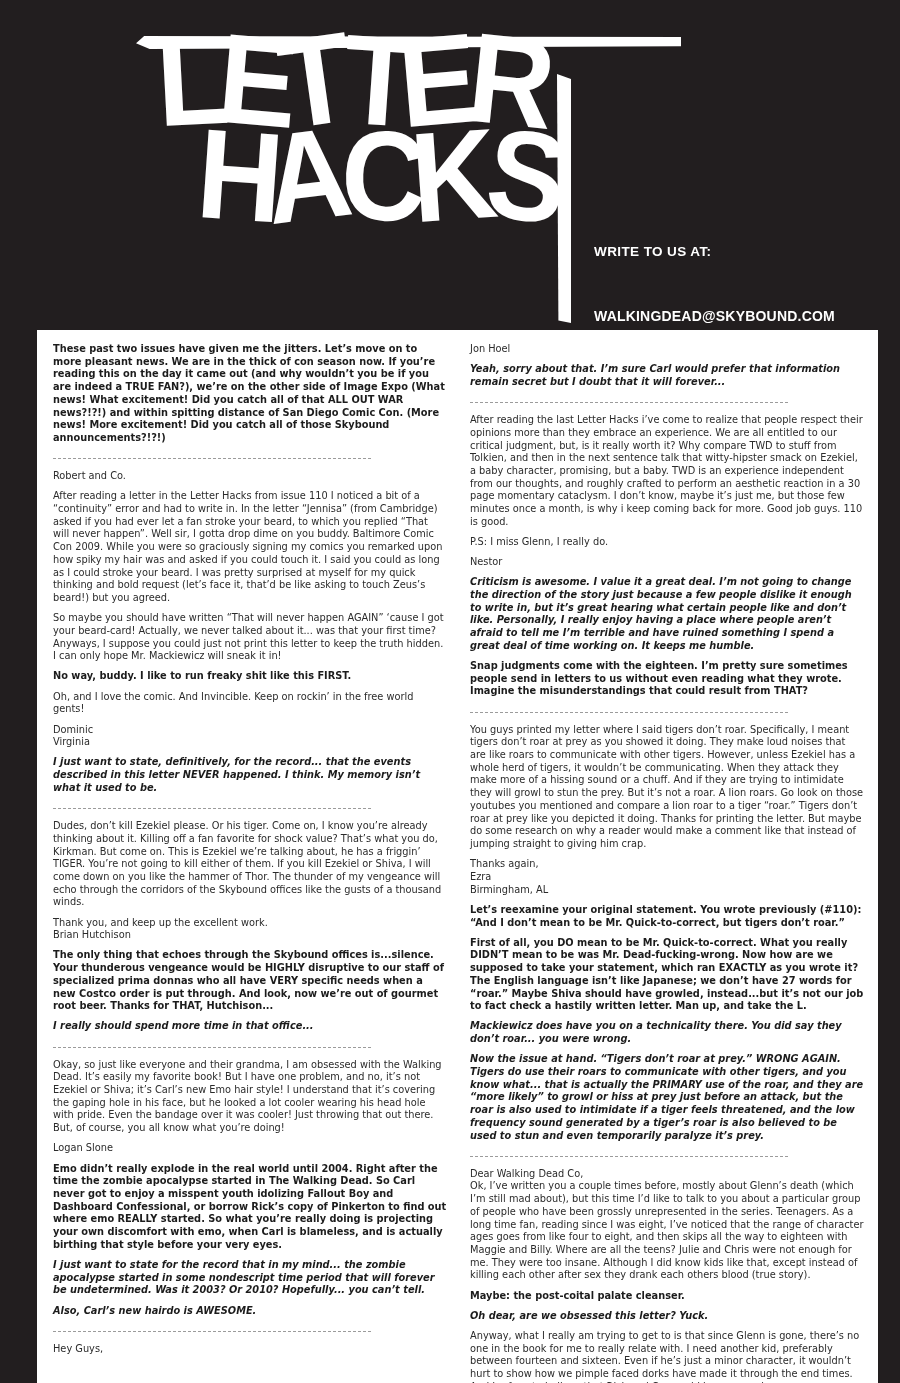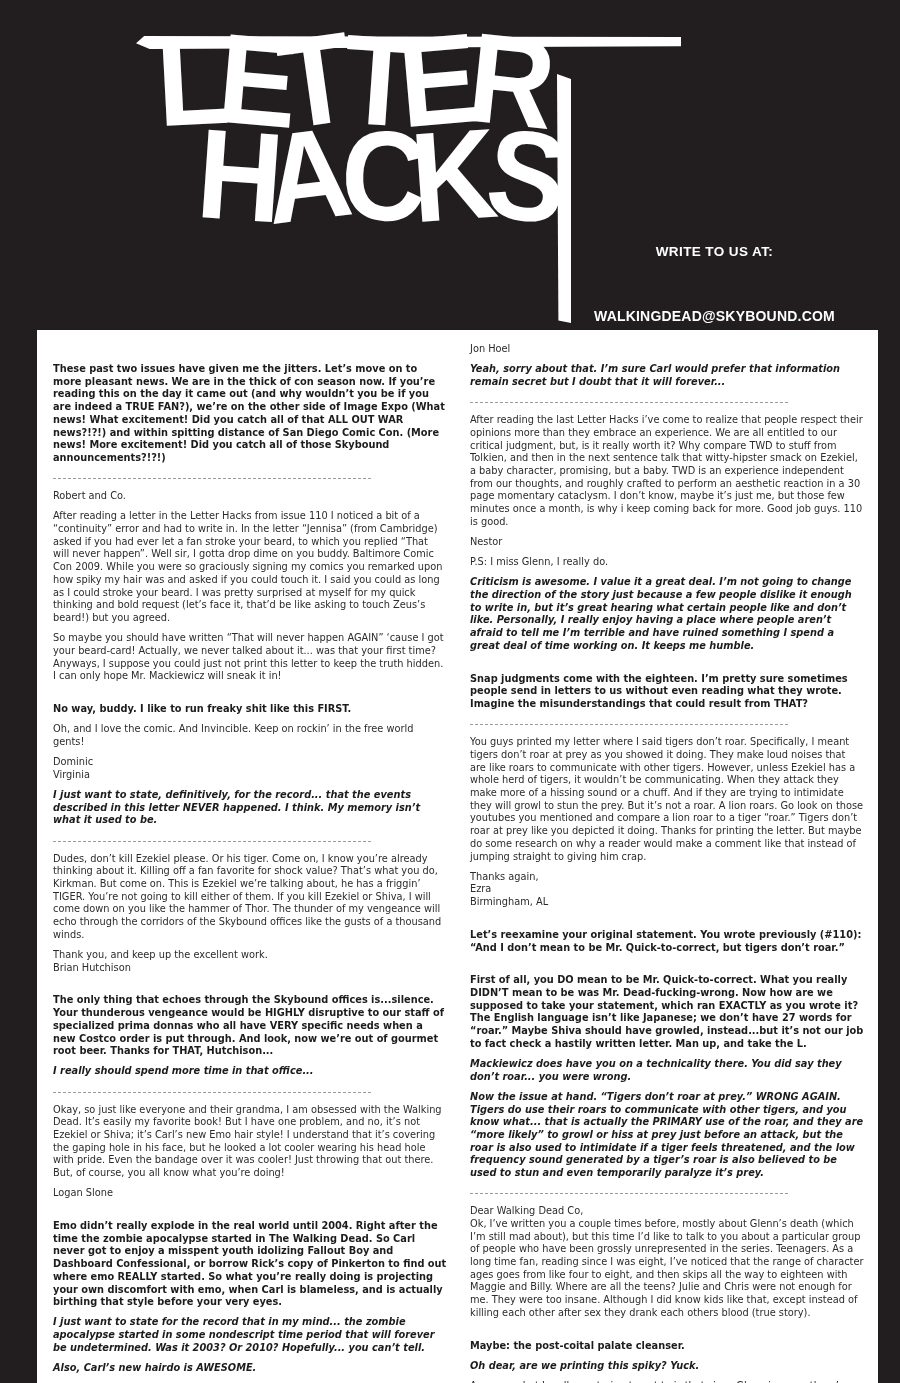--- a/index.html
+++ b/index.html
@@ -19,32 +19,32 @@
   .logo-line.l2{margin-left:38px;margin-top:-14px;}
   .logo-letter{
     display:inline-block;font-weight:bold;font-size:118px;
     font-family:"Liberation Sans",sans-serif;
     transform-origin:50% 70%;letter-spacing:-6px;margin-right:-7px;
   }
   .v-bar{position:absolute;left:557px;top:74px;width:14px;height:249px;background:#fff;
     clip-path:polygon(0 0,100% 2%,100% 100%,10% 99%);}
   .write-block{position:absolute;left:594px;top:244px;color:#fff;
     font-family:"Liberation Sans",sans-serif;font-weight:bold;}
-  .write-line1{font-size:13.5px;letter-spacing:0.4px;text-align:center;}
+  .write-line1{font-size:13.5px;letter-spacing:0.4px;}
   .write-line2{font-size:14px;letter-spacing:0.2px;margin-top:49px;}
   
   .content{
     position:absolute;left:37px;top:330px;width:841px;min-height:1022px;
     background:#ffffff;box-sizing:border-box;
     padding:13px 14px 16px 16px;
     display:flex;gap:23px;
   }
   .col{width:394px;color:#2b2b2b;font-size:9.8px;line-height:12.7px;}
   .para{margin:0 0 7.5px 0;white-space:pre-line;}
-  .para.bold{font-weight:bold;color:#1c1c1c;margin-top:20px;}
+  .para.bold{font-weight:bold;color:#1c1c1c;}
   .para.bold-italic{font-weight:bold;font-style:italic;color:#1c1c1c;}
   .para.divider-line{
     height:6px;width:318px;border-bottom:1.5px dashed #9b9b9b;
     margin:2px 0 11px 0;
   }
 </style>
 </head>
 <body>
 
 <div class="header">
@@ -85,33 +85,33 @@
       <div class="para bold-italic">I just want to state for the record that in my mind... the zombie apocalypse started in some nondescript time period that will forever be undetermined.  Was it 2003?  Or 2010?  Hopefully... you can’t tell.</div>
       <div class="para bold-italic">Also, Carl’s new hairdo is AWESOME.</div>
       <div class="para divider-line"></div>
       <div class="para ">Hey Guys,</div>
     </div>
   <div class="col">
       <div class="para ">Jon Hoel</div>
       <div class="para bold-italic">Yeah, sorry about that.  I’m sure Carl would prefer that information remain secret but I doubt that it will forever...</div>
       <div class="para divider-line"></div>
       <div class="para ">After reading the last Letter Hacks i’ve come to realize that people respect their opinions more than they embrace an experience. We are all entitled to our critical judgment, but, is it really worth it? Why compare TWD to stuff from Tolkien, and then in the next sentence talk that witty-hipster smack on Ezekiel, a baby character, promising, but a baby. TWD is an experience independent from our thoughts, and roughly crafted to perform an aesthetic reaction in a 30 page momentary cataclysm. I don’t know, maybe it’s just me, but those few minutes once a month, is why i keep coming back for more. Good job guys. 110 is good.</div>
+      <div class="para ">P.S: I miss Glenn, I really do.</div>
       <div class="para ">Nestor</div>
-      <div class="para ">P.S: I miss Glenn, I really do.</div>
       <div class="para bold-italic">Criticism is awesome.  I value it a great deal.  I’m not going to change the direction of the story just because a few people dislike it enough to write in, but it’s great hearing what certain people like and don’t like. Personally, I really enjoy having a place where people aren’t afraid to tell me I’m terrible and have ruined something I spend a great deal of time working on.  It keeps me humble.</div>
       <div class="para bold">Snap judgments come with the eighteen. I’m pretty sure sometimes people send in letters to us without even reading what they wrote. Imagine the misunderstandings that could result from THAT?</div>
       <div class="para divider-line"></div>
       <div class="para ">You guys printed my letter where I said tigers don’t roar. Specifically, I meant tigers don’t roar at prey as you showed it doing. They make loud noises that are like roars to communicate with other tigers. However, unless Ezekiel has a whole herd of tigers, it wouldn’t be communicating. When they attack they make more of a hissing sound or a chuff. And if they are trying to intimidate they will growl to stun the prey. But it’s not a roar. A lion roars. Go look on those youtubes you mentioned and compare a lion roar to a tiger “roar.” Tigers don’t roar at prey like you depicted it doing.  Thanks for printing the letter. But maybe do some research on why a reader would make a comment like that instead of jumping straight to giving him crap.</div>
       <div class="para ">Thanks again,
 Ezra
 Birmingham, AL</div>
       <div class="para bold">Let’s reexamine your original statement. You wrote previously (#110): “And I don’t mean to be Mr. Quick-to-correct, but tigers don’t roar.”</div>
       <div class="para bold">First of all, you DO mean to be Mr. Quick-to-correct. What you really DIDN’T mean to be was Mr. Dead-fucking-wrong. Now how are we supposed to take your statement, which ran EXACTLY as you wrote it? The English language isn’t like Japanese; we don’t have 27 words for “roar.” Maybe Shiva should have growled, instead...but it’s not our job to fact check a hastily written letter. Man up, and take the L.</div>
       <div class="para bold-italic">Mackiewicz does have you on a technicality there.  You did say they don’t roar... you were wrong.</div>
       <div class="para bold-italic">Now the issue at hand.  “Tigers don’t roar at prey.”  WRONG AGAIN. Tigers do use their roars to communicate with other tigers, and you know what... that is actually the PRIMARY use of the roar, and they are “more likely” to growl or hiss at prey just before an attack, but the roar is also used to intimidate if a tiger feels threatened, and the low frequency sound generated by a tiger’s roar is also believed to be used to stun and even temporarily paralyze it’s prey.</div>
       <div class="para divider-line"></div>
       <div class="para ">Dear Walking Dead Co,
 Ok, I’ve written you a couple times before, mostly about Glenn’s death (which I’m still mad about), but this time I’d like to talk to you about a particular group of people who have been grossly unrepresented in the series.  Teenagers. As a long time fan, reading since I was eight, I’ve noticed that the range of character ages goes from like four to eight, and then skips all the way to eighteen with Maggie and Billy.  Where are all the teens?  Julie and Chris were not enough for me.  They were too insane.  Although I did know kids like that, except instead of killing each other after sex they drank each others blood (true story).</div>
       <div class="para bold">Maybe: the post-coital palate cleanser.</div>
-      <div class="para bold-italic">Oh dear, are we printing this spiky?  Yuck.</div>
+      <div class="para bold-italic">Oh dear, are we obsessed this letter?  Yuck.</div>
       <div class="para ">Anyway, what I really am trying to get to is that since Glenn is gone, there’s no one in the book for me to really relate with.  I need another kid, preferably between fourteen and sixteen.  Even if he’s just a minor character, it wouldn’t hurt to show how we pimple faced dorks have made it through the end times. And I refuse to believe that Rick and Co. would have never have come across a mentally stable teen.  Not all of us are crazy and sex crazed, some of us are prepared for the zombies.  So if you could, in the calm before the storm, throw me a bone here and give me some teenager who I can relate to.  And don’t be a prick and kill him after a couple issues, if you can, really delve into what you think teens would be doing about now in the apocalypse.</div>
     </div>
 </div>
 
 </body></html>

